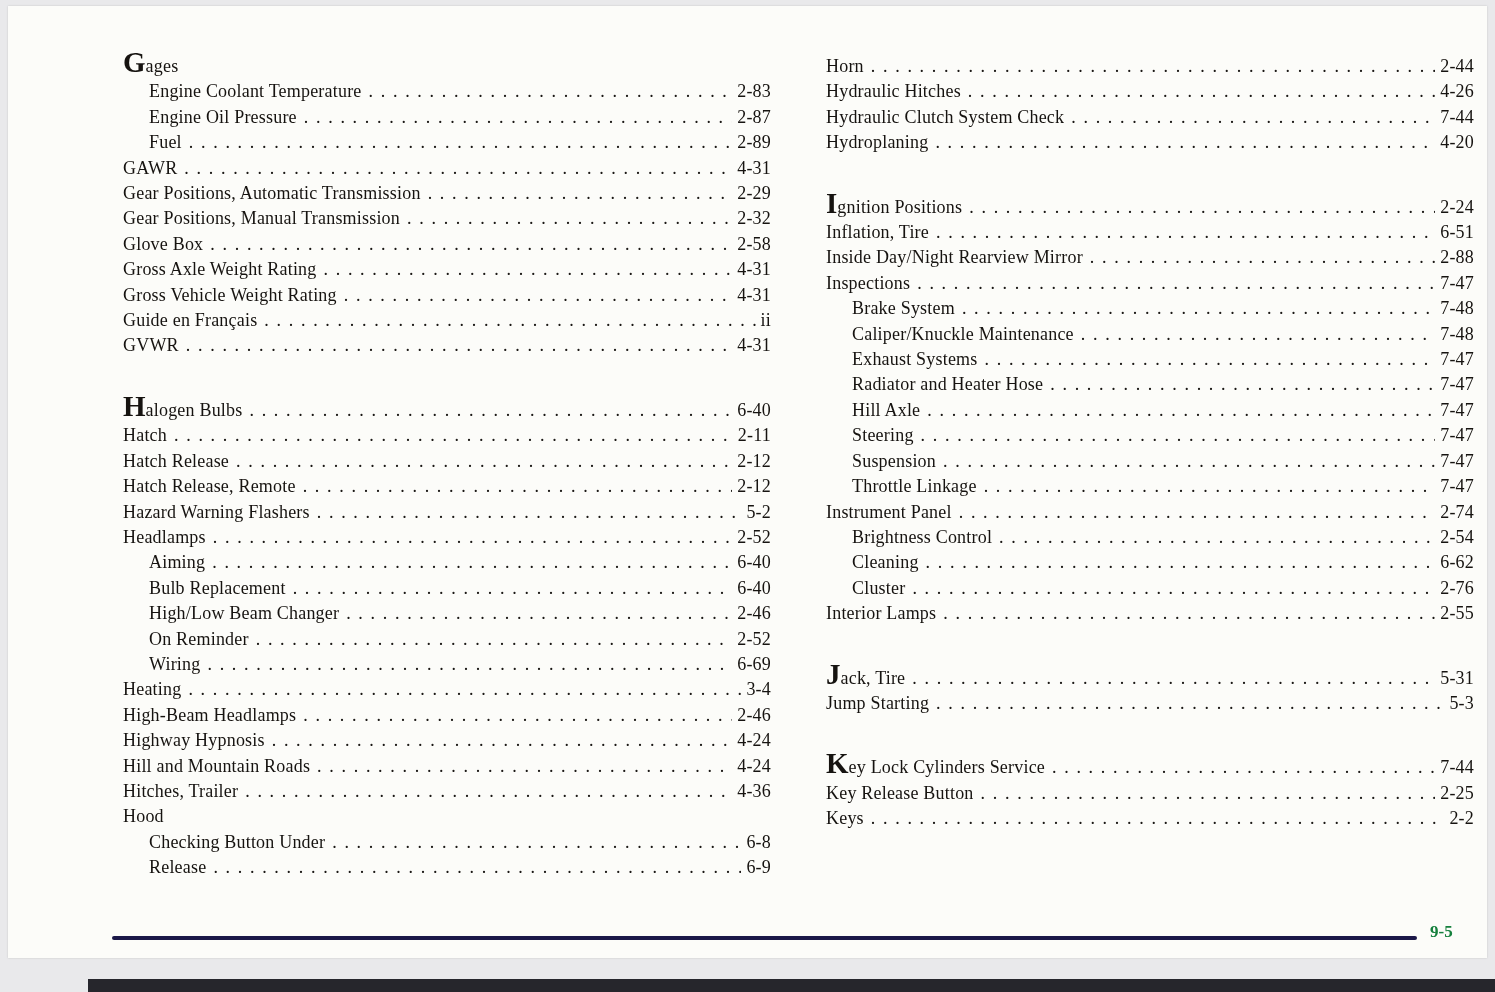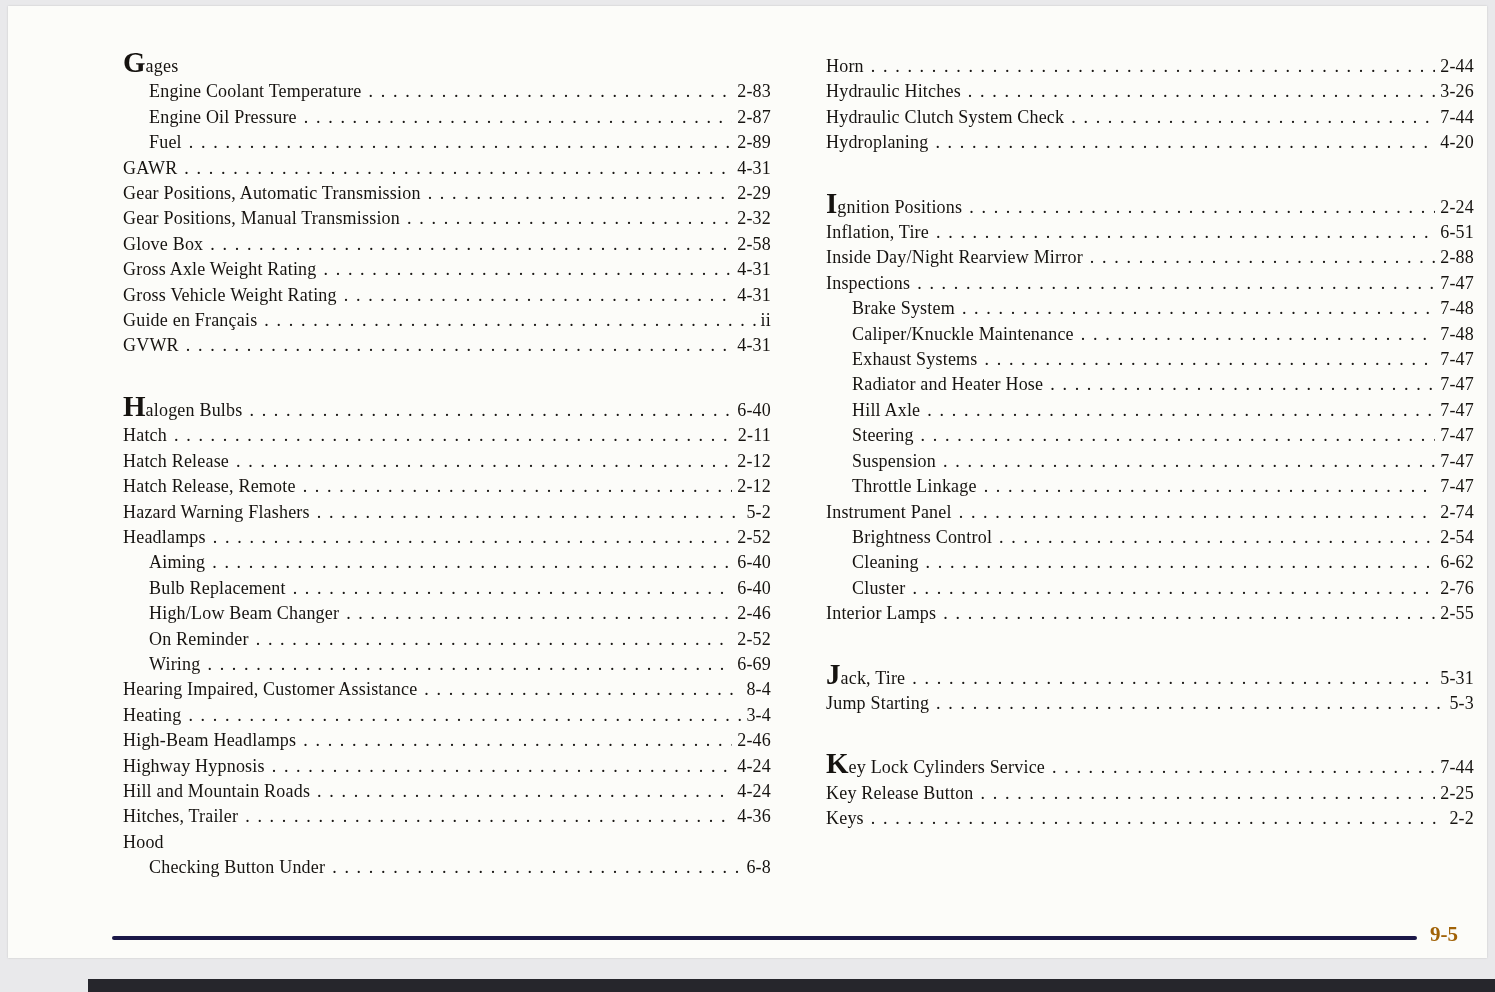--- a/index.html
+++ b/index.html
@@ -66,23 +66,23 @@
     top: 930px;
     width: 1305px;
     height: 4px;
     background: #1b1848;
     border-radius: 2px;
   }
   .page-number {
     position: absolute;
     left: 1422px;
     top: 916px;
-    font-size: 21px;
+    font-size: 17px;
     font-weight: bold;
-    color: #a16207;
+    color: #15803d;
   }
   .bottom-band {
     position: absolute;
     left: 88px;
     bottom: 0;
     width: 1407px;
     height: 13px;
     background: #26262c;
   }
 </style>
@@ -202,25 +202,20 @@
             <span class="label">On Reminder</span>
             <span class="leader"></span>
             <span class="page-ref">2-52</span>
           </div>
           <div class="row ind1">
             <span class="label">Wiring</span>
             <span class="leader"></span>
             <span class="page-ref">6-69</span>
           </div>
           <div class="row">
-            <span class="label">Hearing Impaired, Customer Assistance</span>
-            <span class="leader"></span>
-            <span class="page-ref">8-4</span>
-          </div>
-          <div class="row">
             <span class="label">Heating</span>
             <span class="leader"></span>
             <span class="page-ref">3-4</span>
           </div>
           <div class="row">
             <span class="label">High-Beam Headlamps</span>
             <span class="leader"></span>
             <span class="page-ref">2-46</span>
           </div>
           <div class="row">
@@ -238,34 +233,39 @@
             <span class="leader"></span>
             <span class="page-ref">4-36</span>
           </div>
           <div class="row">
             <span class="label">Hood</span>
           </div>
           <div class="row ind1">
             <span class="label">Checking Button Under</span>
             <span class="leader"></span>
             <span class="page-ref">6-8</span>
+          </div>
+          <div class="row ind1">
+            <span class="label">Release</span>
+            <span class="leader"></span>
+            <span class="page-ref">6-9</span>
           </div>
         </div>
       </div>
       <div class="col col-1">
         <div class="section">
           <div class="row">
             <span class="label">Horn</span>
             <span class="leader"></span>
             <span class="page-ref">2-44</span>
           </div>
           <div class="row">
             <span class="label">Hydraulic Hitches</span>
             <span class="leader"></span>
-            <span class="page-ref">3-26</span>
+            <span class="page-ref">4-26</span>
           </div>
           <div class="row">
             <span class="label">Hydraulic Clutch System Check</span>
             <span class="leader"></span>
             <span class="page-ref">7-44</span>
           </div>
           <div class="row">
             <span class="label">Hydroplaning</span>
             <span class="leader"></span>
             <span class="page-ref">4-20</span>

